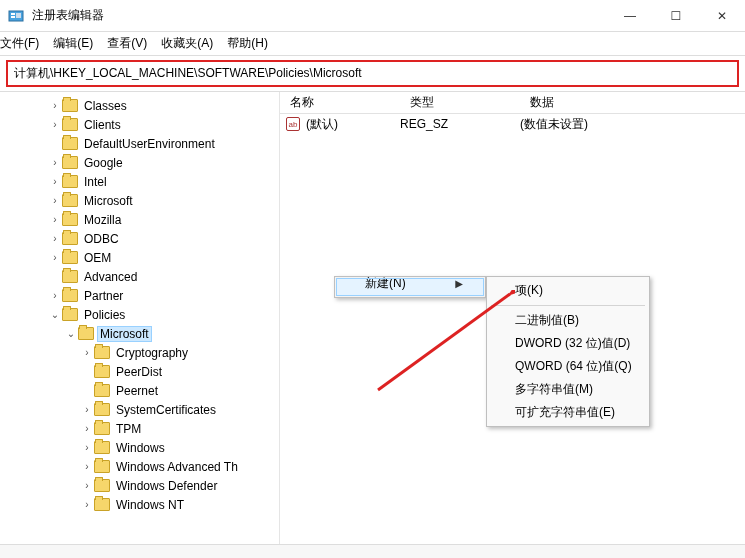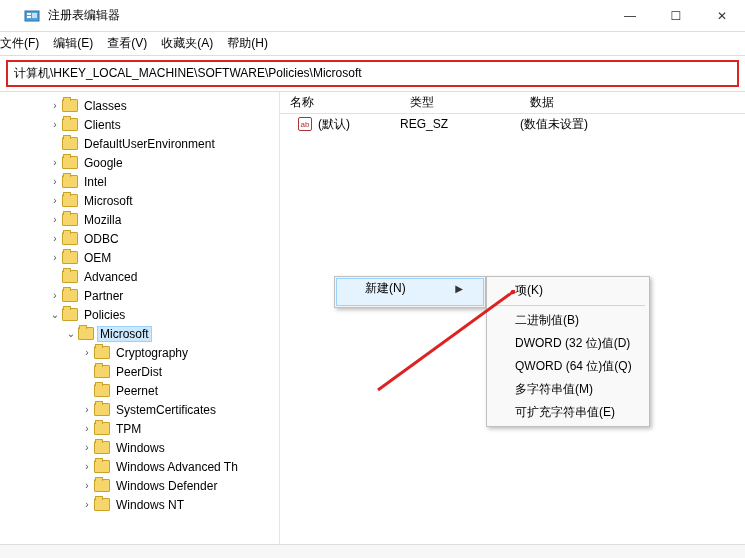--- a/index.html
+++ b/index.html
@@ -1,18 +1,18 @@
 <!DOCTYPE html>
 <html><head>
 <meta charset="utf-8">
 <style>
 * { margin: 0; padding: 0; box-sizing: border-box; font-family: "Segoe UI", "Microsoft YaHei", sans-serif; font-size: 12px; }
 body { background: #fff; width: 745px; height: 558px; overflow: hidden; position: relative; }
 
-.titlebar { height: 32px; display: flex; align-items: center; padding-left: 24px; border-bottom: 1px solid #ddd; }
+.titlebar { height: 32px; display: flex; align-items: center; padding-left: 8px; border-bottom: 1px solid #ddd; }
 .titlebar .icon { width: 16px; height: 16px; margin-right: 8px; }
 .titlebar .title { flex: 1; }
 .win-controls { display: flex; height: 100%; }
 .win-controls div { width: 46px; display: flex; align-items: center; justify-content: center; color: #333; }
 
 .menubar { height: 24px; display: flex; align-items: center; padding: 0 0; gap: 14px; border-bottom: 1px solid #ddd; }
 .menubar .item { cursor: default; }
 
 .address { margin: 4px 6px; border: 2px solid #d22; padding: 3px 6px; font-size: 12px; }
 
@@ -27,24 +27,24 @@
 .tree .row .label { padding: 0 2px; }
 
 .list { flex: 1; position: relative; }
 .list .headers { display: flex; height: 22px; align-items: center; border-bottom: 1px solid #e2e2e2; }
 .list .headers div { padding-left: 10px; }
 .list .col1 { width: 120px; }
 .list .col2 { width: 120px; }
 .list .col3 { flex: 1; }
 .list .datarow { display: flex; align-items: center; height: 20px; }
 .list .datarow .col1 { display: flex; align-items: center; padding-left: 6px; }
-.list .regicon { display:inline-flex; width:14px; height:14px; border:1px solid #a33; background:#fff; color:#a33; font-size:8px; align-items:center; justify-content:center; margin-right:6px; border-radius:2px;margin-left:12px; }
+.list .regicon { display:inline-flex; width:14px; height:14px; border:1px solid #a33; background:#fff; color:#a33; font-size:8px; align-items:center; justify-content:center; margin-right:6px; border-radius:2px; }
 
 .ctx1 { position: absolute; left: 334px; top: 276px; width: 152px; background: #f4f4f4; border: 1px solid #bfbfbf; box-shadow: 2px 2px 4px rgba(0,0,0,.25); }
-.ctx1 .item { height: 26px; display: flex; align-items: center; padding: 0 20px 8px 28px; background: #fff; margin: 2px; outline: 1px solid #99d1ff; background: #e5f3ff; justify-content: space-between; }
+.ctx1 .item { height: 16px; display: flex; align-items: center; padding: 0 20px 8px 28px; background: #fff; margin: 2px; outline: 1px solid #99d1ff; background: #e5f3ff; justify-content: space-between; }
 .ctx1 .arrow { font-size: 10px; color: #333; }
 
 .ctx2 { position: absolute; left: 486px; top: 276px; width: 164px; background: #f9f9f9; border: 1px solid #bfbfbf; box-shadow: 2px 2px 4px rgba(0,0,0,.25); padding: 2px; }
 .ctx2 .item { height: 23px; display: flex; align-items: center; padding-left: 26px; }
 .ctx2 .sep { height: 1px; background: #d4d4d4; margin: 3px 2px; }
 
 .red-arrow { position: absolute; left: 370px; top: 290px; pointer-events: none; }
 
 .statusbar { position: absolute; bottom: 0; left: 0; right: 0; height: 14px; border-top: 1px solid #ddd; background: #f7f7f7; }
 </style>

